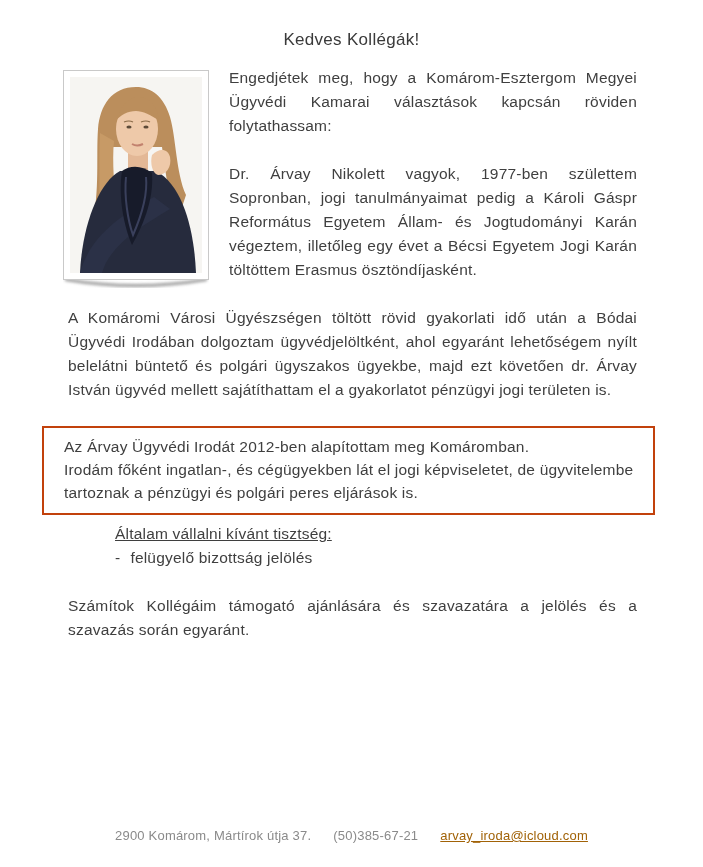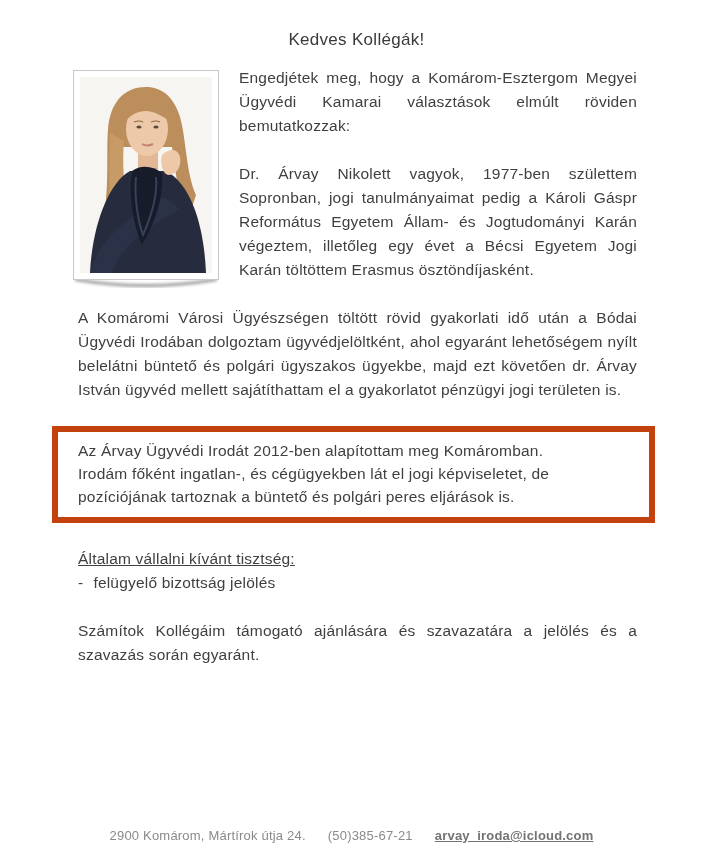--- a/index.html
+++ b/index.html
@@ -5,21 +5,20 @@
   * { margin:0; padding:0; box-sizing:border-box; }
   html,body { background:#ffffff; }
   .page {
     position:relative;
     width:703px; height:867px;
     margin:0 auto;
     background:#ffffff;
     font-family:"Liberation Sans", sans-serif;
     color:#3f3f3f;
     overflow:hidden;
-    padding-left:10px;
   }
   .salutation {
     padding-top:30px;
     text-align:center;
     font-size:17px;
     letter-spacing:.3px;
     color:#3a3a3a;
   }
   .content {
     padding:16px 66px 0 68px;
@@ -42,41 +41,41 @@
     border:1px solid #c9c9c9;
     padding:6px;
     position:relative;
     z-index:2;
   }
   .photo-frame svg { display:block; width:132px; height:196px; }
   .photo-shadow { display:block; margin-top:-4px; width:146px; height:16px; }
 
   
   .highlight {
-    border:6px solid #c2410c;
-    margin:0 -18px 24px -26px;
+    border:2px solid #c2410c;
+    margin:0 -18px 7px -26px;
     padding:7px 12px 9px 20px;
     line-height:23px;
   }
   .highlight div { text-align:left; }
 
   .position-heading { text-decoration:underline; }
-  .position-list { margin-bottom:24px; }
+  .position-list { margin-bottom:24px;margin-left:47px; }
   .position-item { display:flex; gap:10px; text-align:left; }
 
   .footer {
     position:absolute;
     left:0; right:0; bottom:24px;
     text-align:center;
     font-size:13px;
     color:#8a8a8a;
     letter-spacing:.2px;
   }
   .footer .sep { display:inline-block; width:22px; }
-  .footer .email { color:#737373; text-decoration:underline; cursor:pointer;font-weight:bold; }
+  .footer .email { color:#a16207; text-decoration:underline; cursor:pointer; }
 </style>
 </head>
 <body>
 
 <div class="page">
 
   <div class="salutation">Kedves Kollégák!</div>
 
   <div class="content">
 
@@ -112,42 +111,42 @@
       <svg class="photo-shadow" viewBox="0 0 146 16">
         <defs>
           <filter id="blur1">
               <feGaussianBlur stdDeviation="1.6"></feGaussianBlur>
             </filter>
         </defs>
         <path d="M2,2 Q73,14 144,2 L144,5 Q73,17 2,5 Z" fill="#7d7d7d" opacity="0.75" filter="url(#blur1)"></path>
       </svg>
     </div>
 
-    <p class="para">Engedjétek meg, hogy a Komárom-Esztergom Megyei Ügyvédi Kamarai választások elmúlt röviden bemutatkozzak:</p>
+    <p class="para">Engedjétek meg, hogy a Komárom-Esztergom Megyei Ügyvédi Kamarai választások kapcsán röviden folytathassam:</p>
 
     <p class="para">Dr. Árvay Nikolett vagyok, 1977-ben születtem Sopronban, jogi tanulmányaimat pedig a Károli Gáspr Református Egyetem Állam- és Jogtudományi Karán végeztem, illetőleg egy évet a Bécsi Egyetem Jogi Karán töltöttem Erasmus ösztöndíjasként.</p>
 
     <p class="para">A Komáromi Városi Ügyészségen töltött rövid gyakorlati idő után a Bódai Ügyvédi Irodában dolgoztam ügyvédjelöltként, ahol egyaránt lehetőségem nyílt belelátni büntető és polgári ügyszakos ügyekbe, majd ezt követően dr. Árvay István ügyvéd mellett sajátíthattam el a gyakorlatot pénzügyi jogi területen is.</p>
 
     <div class="highlight">
       <div>Az Árvay Ügyvédi Irodát 2012-ben alapítottam meg Komáromban.</div>
-      <div>Irodám főként ingatlan-, és cégügyekben lát el jogi képviseletet, de pozíciójának tartoznak a büntető és polgári peres eljárások is.</div>
+      <div>Irodám főként ingatlan-, és cégügyekben lát el jogi képviseletet, de ügyvitelembe tartoznak a pénzügyi és polgári peres eljárások is.</div>
     </div>
 
 
 
     <div class="position-list">
       <div class="position-heading">Általam vállalni kívánt tisztség:</div>
       <div class="position-item">
         <span>-</span>
         <span>felügyelő bizottság jelölés</span>
       </div>
     </div>
 
     <p class="para">Számítok Kollégáim támogató ajánlására és szavazatára a jelölés és a szavazás során egyaránt.</p>
 
   </div>
 
   <div class="footer">
-    <span>2900 Komárom, Mártírok útja 24.</span><span class="sep"></span><span>(50)385-67-21</span><span class="sep"></span><span class="email">arvay_iroda@icloud.com</span>
+    <span>2900 Komárom, Mártírok útja 37.</span><span class="sep"></span><span>(50)385-67-21</span><span class="sep"></span><span class="email">arvay_iroda@icloud.com</span>
   </div>
 
 </div>
 
 </body></html>

